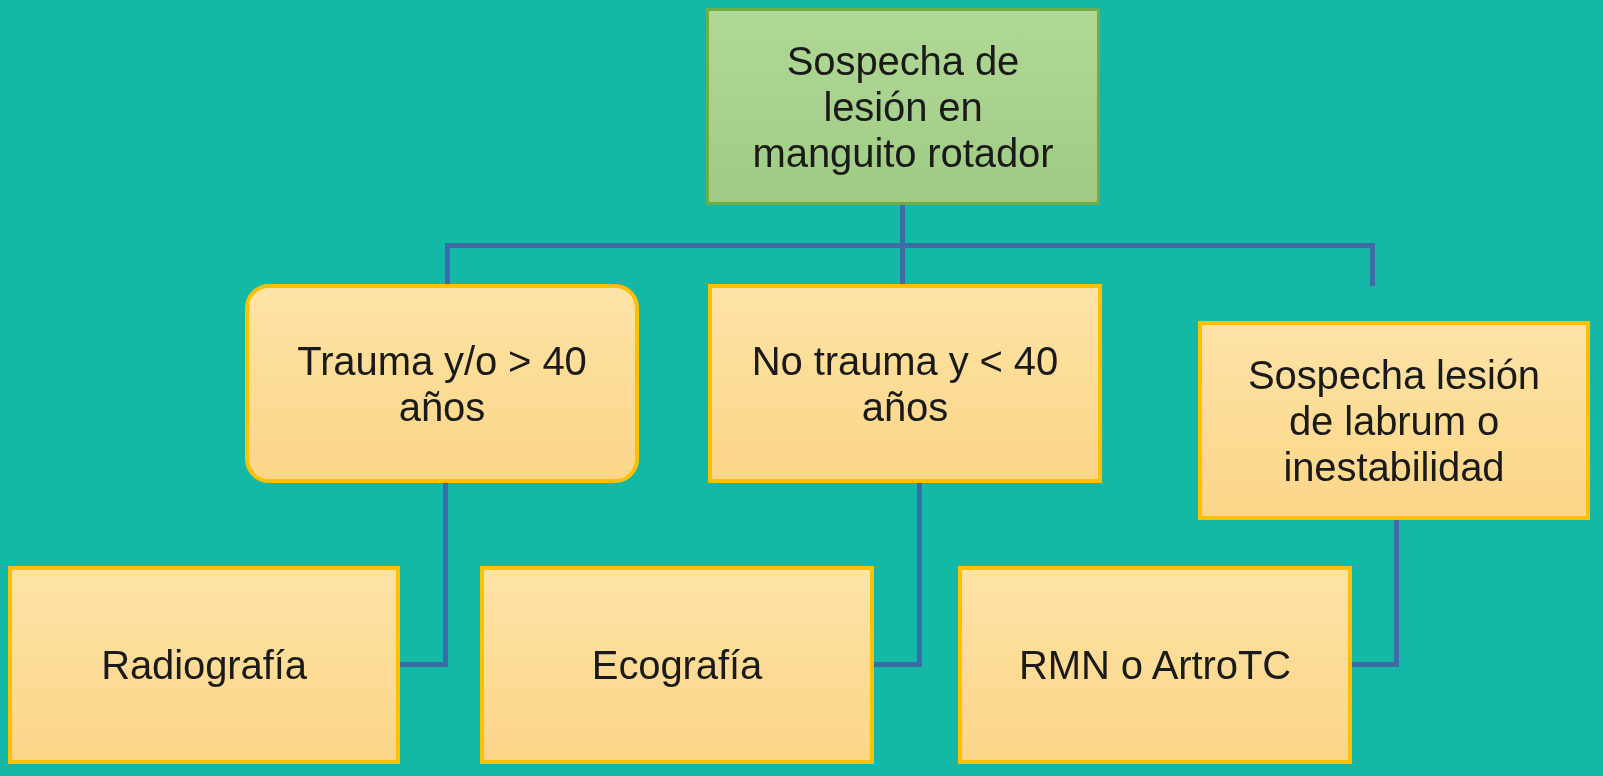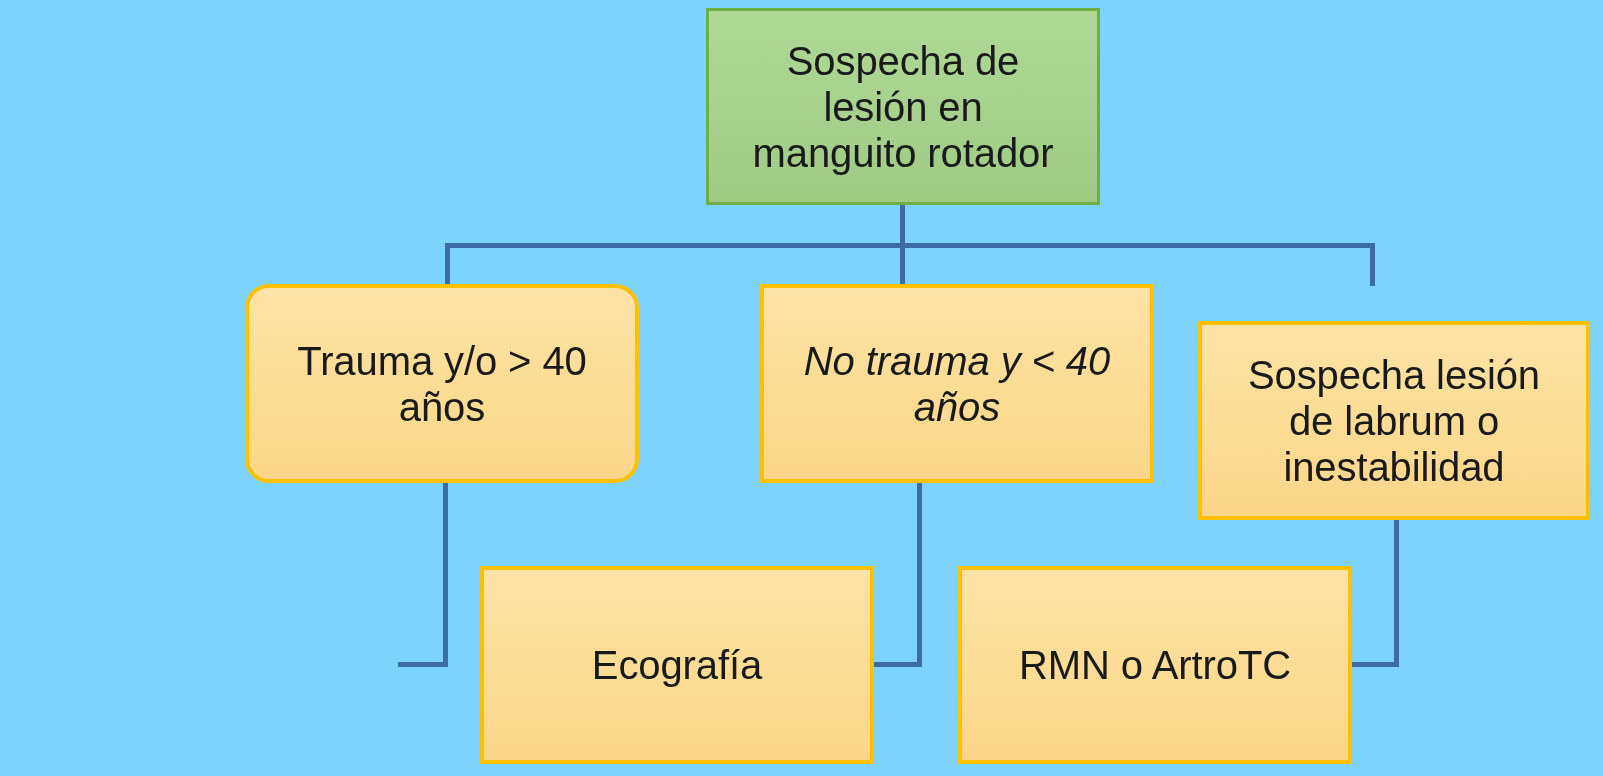--- a/index.html
+++ b/index.html
@@ -8,21 +8,21 @@
     padding: 0;
     background: #ffffff;
   }
   body {
     font-family: "Liberation Sans", sans-serif;
   }
   #canvas {
     position: relative;
     width: 1603px;
     height: 776px;
-    background: #7dd3fc;
+    background: #14b8a6;
     overflow: hidden;
   }
   
   .conn {
     position: absolute;
     background: #3C6BA5;
   }
   .conn.v { width: 5px; }
   .conn.h { height: 5px; }
 
@@ -81,31 +81,34 @@
     <span class="node-label">Sospecha de
 lesión en
 manguito rotador</span>
   </div>
 
   <div class="node orange" style="left:245px; top:284px; width:394px; height:199px;border-radius:24px;">
     <span class="node-label">Trauma y/o &gt; 40
 años</span>
   </div>
 
-  <div class="node orange" style="left:760px; top:284px; width:394px; height:199px;font-style:italic;">
+  <div class="node orange" style="left:708px; top:284px; width:394px; height:199px;">
     <span class="node-label">No trauma y &lt; 40
 años</span>
   </div>
 
   <div class="node orange lvl3" style="left:1198px; top:284px; width:392px; height:199px;margin-top:37px;">
     <span class="node-label">Sospecha lesión
 de labrum o
 inestabilidad</span>
   </div>
 
+  <div class="node orange" style="left:8px; top:566px; width:392px; height:198px;">
+    <span class="node-label">Radiografía</span>
+  </div>
 
   <div class="node orange" style="left:958px; top:566px; width:394px; height:198px;">
     <span class="node-label">RMN o ArtroTC</span>
   </div>
 
   <div class="node orange" style="left:480px; top:566px; width:394px; height:198px;">
     <span class="node-label">Ecografía</span>
   </div>
 
 </div>

